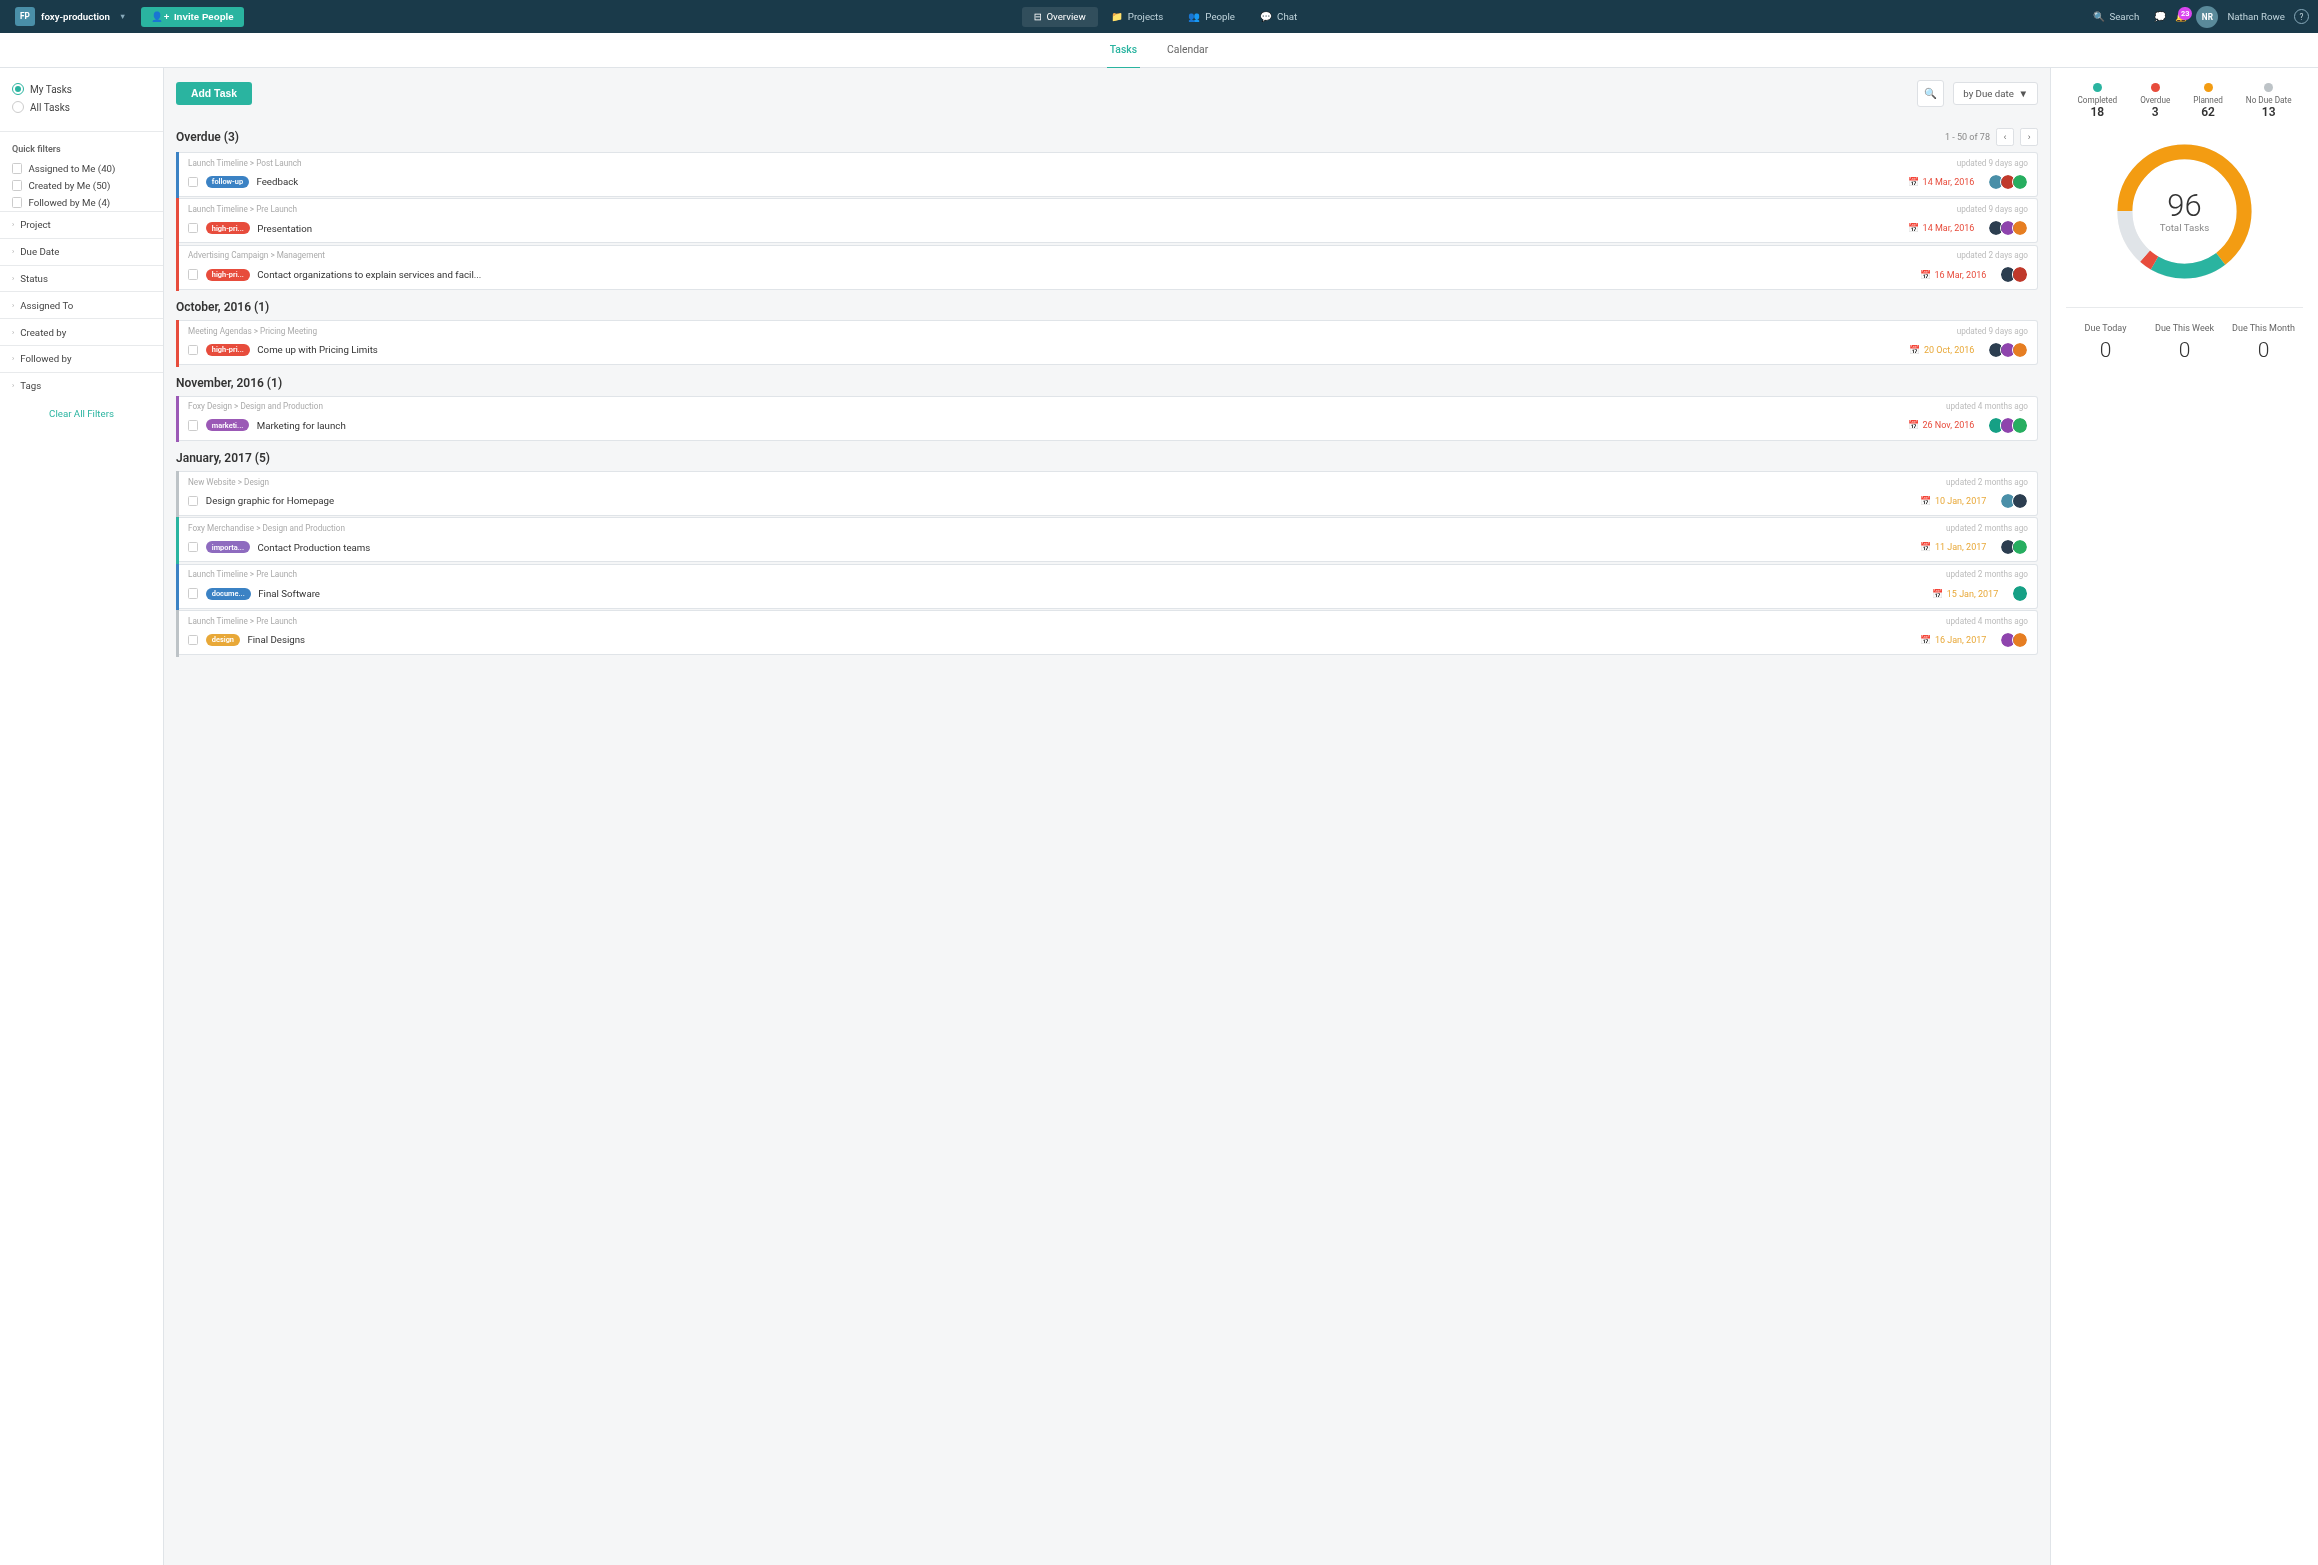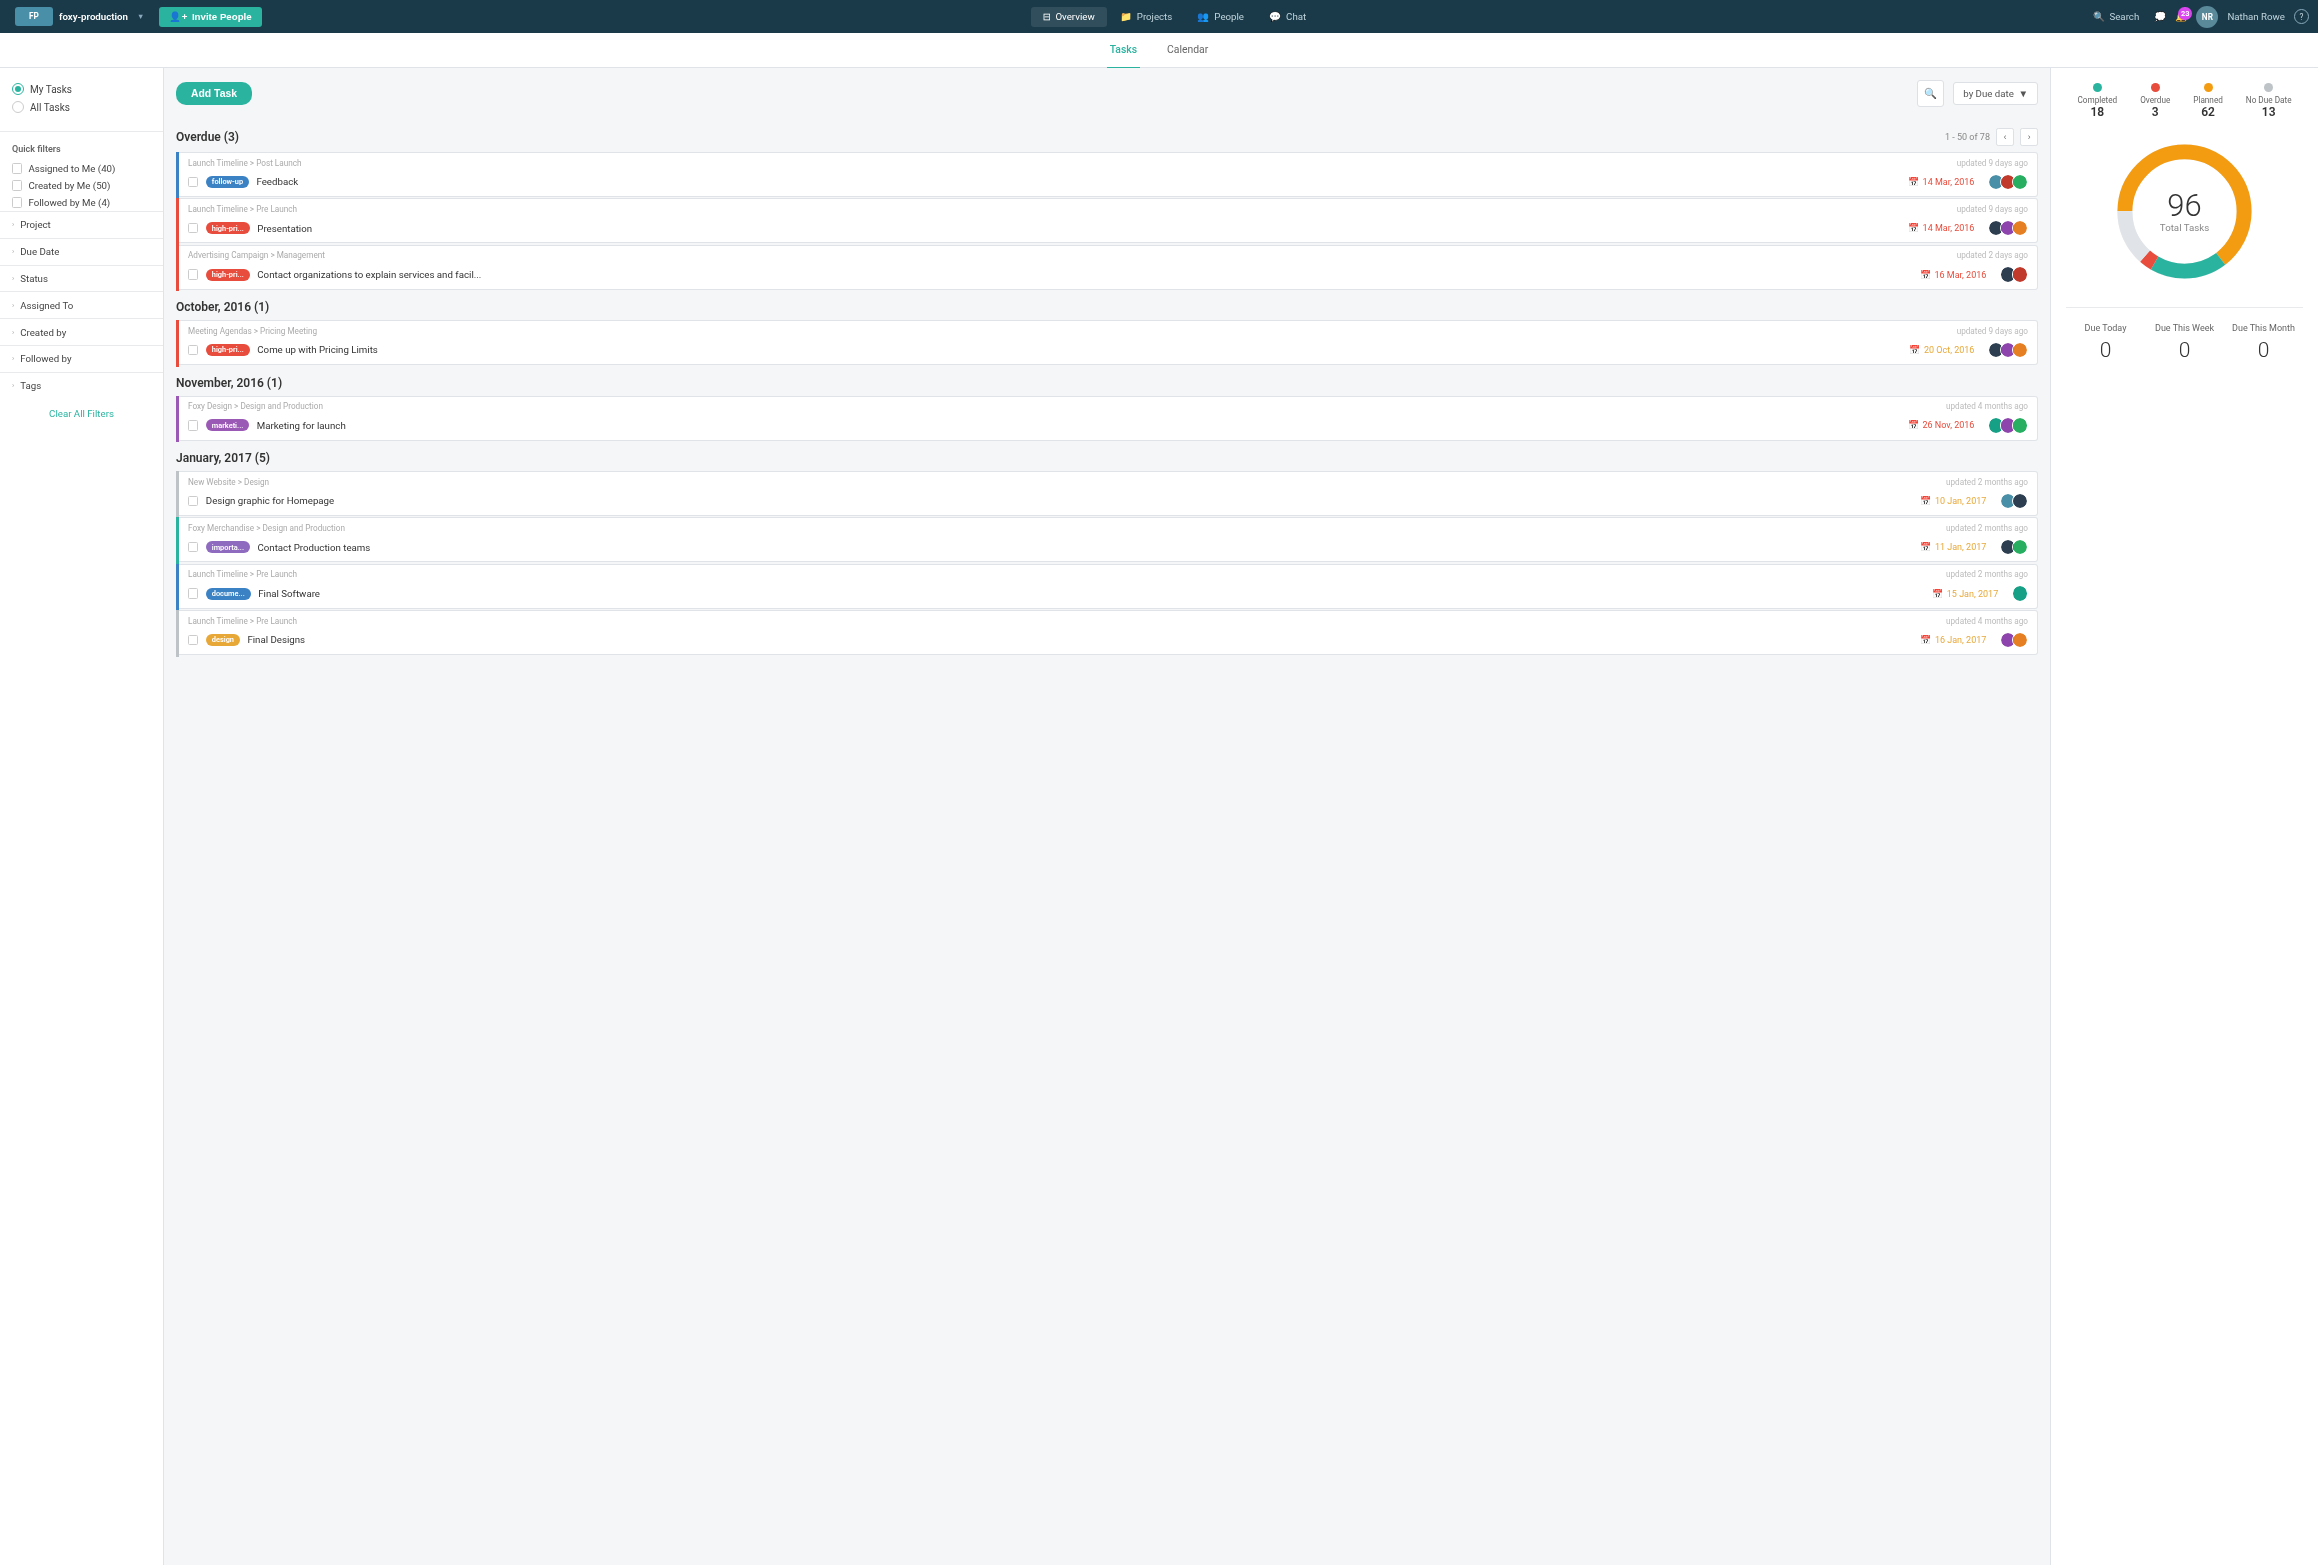--- a/index.html
+++ b/index.html
@@ -18,21 +18,21 @@
       display: flex;
       align-items: center;
       gap: 6px;
       color: #fff;
       font-size: 9.7px;
       font-weight: 600;
       padding: 0 6px;
       min-width: 97px;
     }
     .nav-brand-icon {
-      width: 38px; height: 19.3px;
+      width: 20px; height: 19.3px;
       background: #4a8fa8;
       border-radius: 3px;
       display: flex; align-items: center; justify-content: center;
       color: #fff; font-size: 8.2px; font-weight: bold;
     }
     .nav-chevron { color: #8ab; font-size: 7.4px; margin-left: 3px; }
     .invite-btn {
       background: #2ab4a0;
       color: #fff;
       border: none;
@@ -203,21 +203,21 @@
     .task-header {
       display: flex;
       align-items: center;
       gap: 9px;
       margin-bottom: 12px;
     }
     .add-task-btn {
       background: #2ab4a0;
       color: #fff;
       border: none;
-      border-radius: 10px;
+      border-radius: 3px;
       padding: 6px 15px;
       font-size: 10.4px;
       font-weight: 600;
       cursor: pointer;
     }
     .search-btn {
       border: 0.7px solid #dde0e4;
       background: #fff;
       border-radius: 3px;
       width: 27px; height: 27px;

